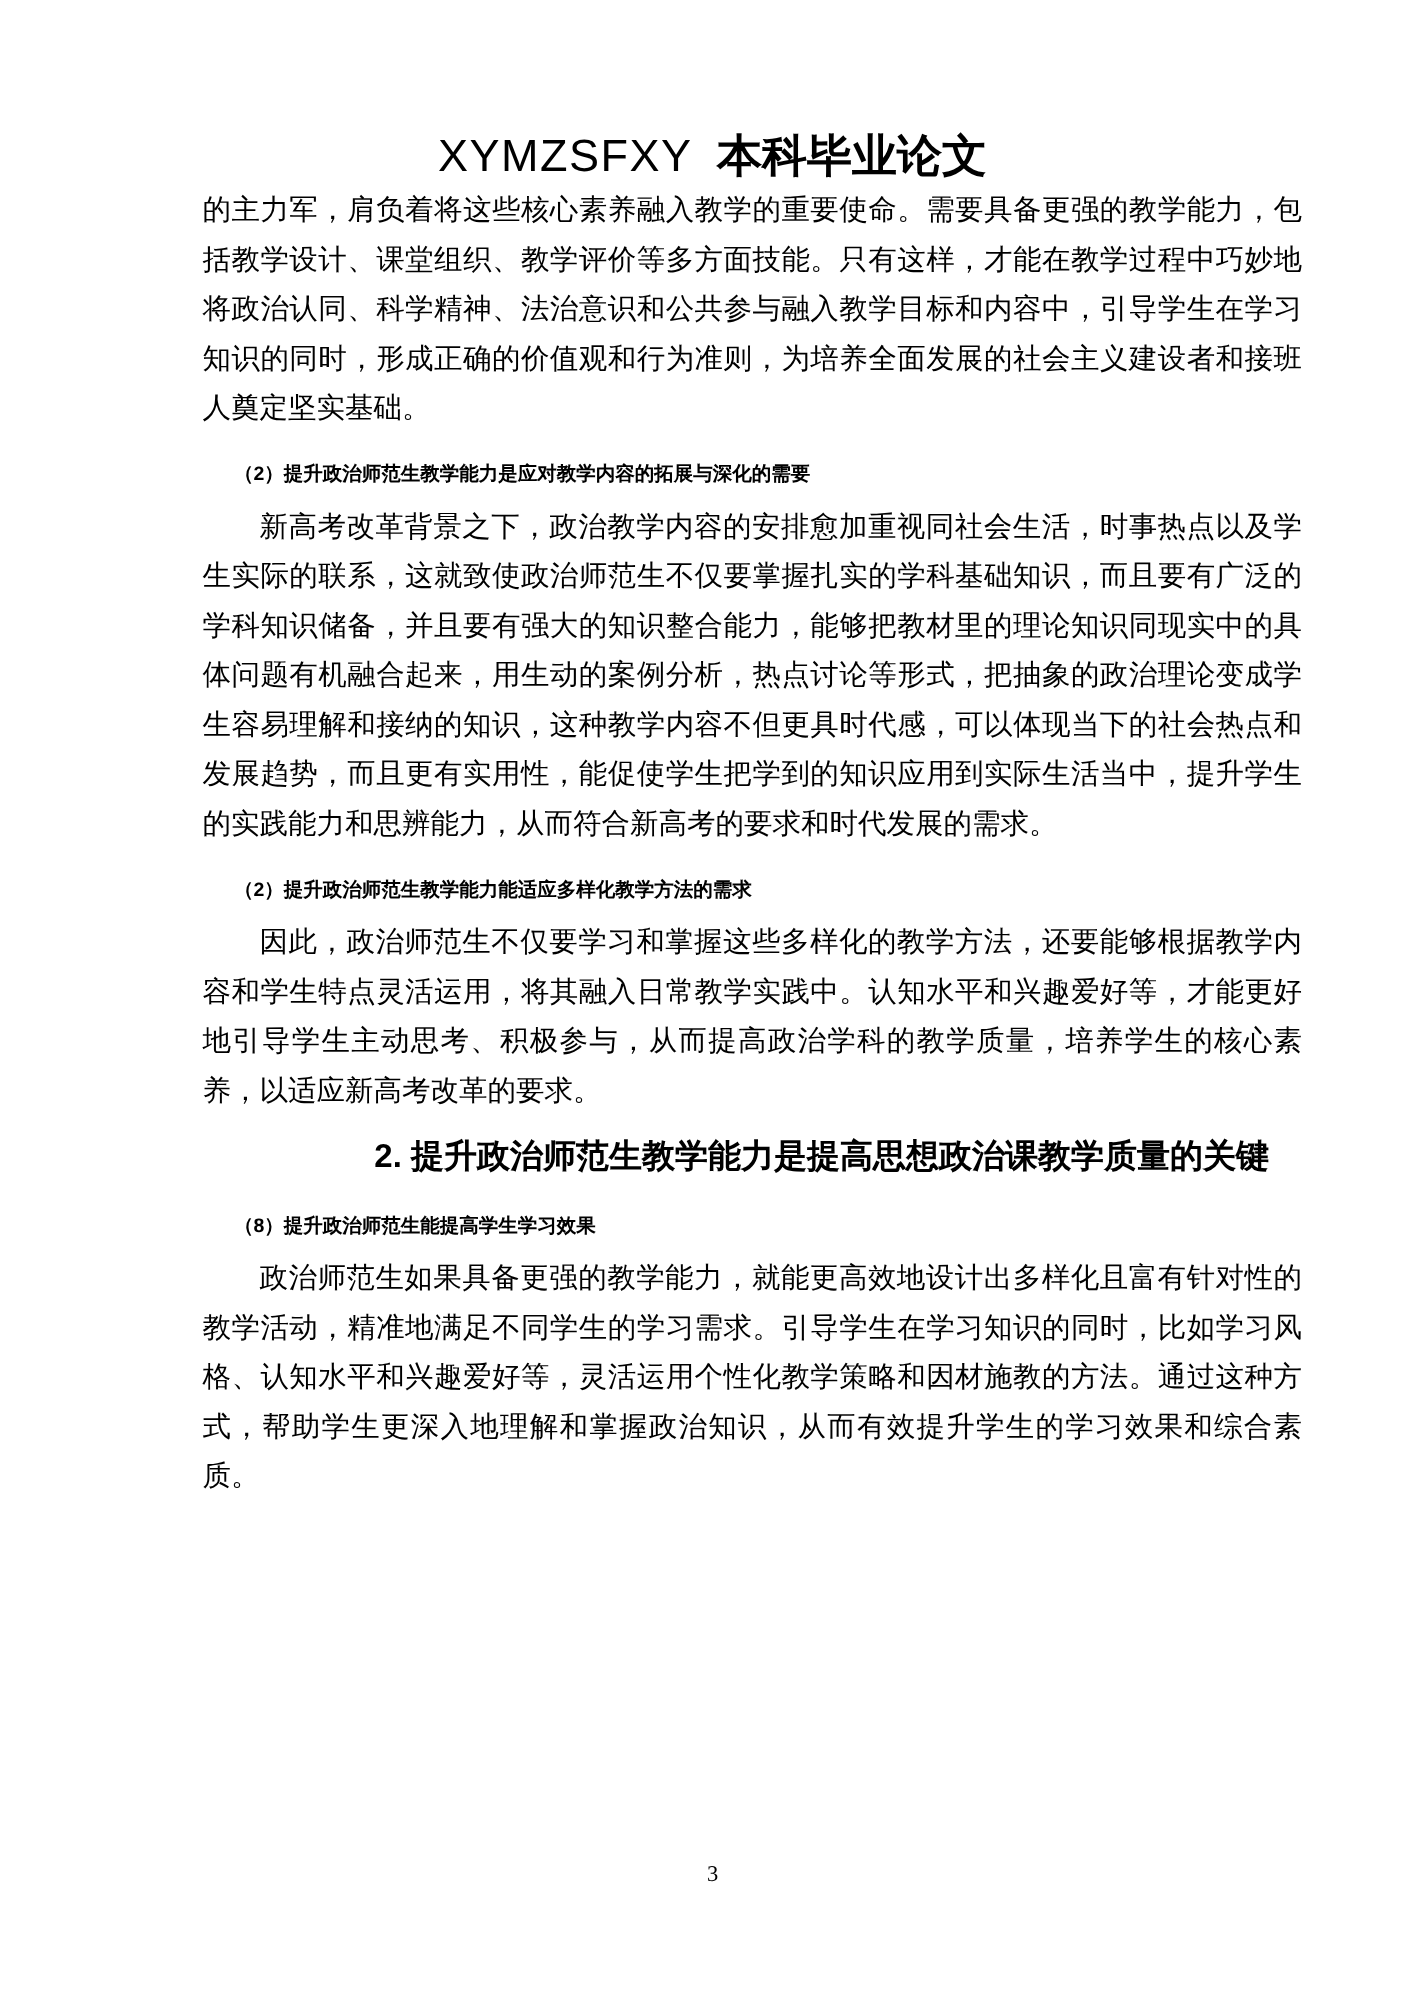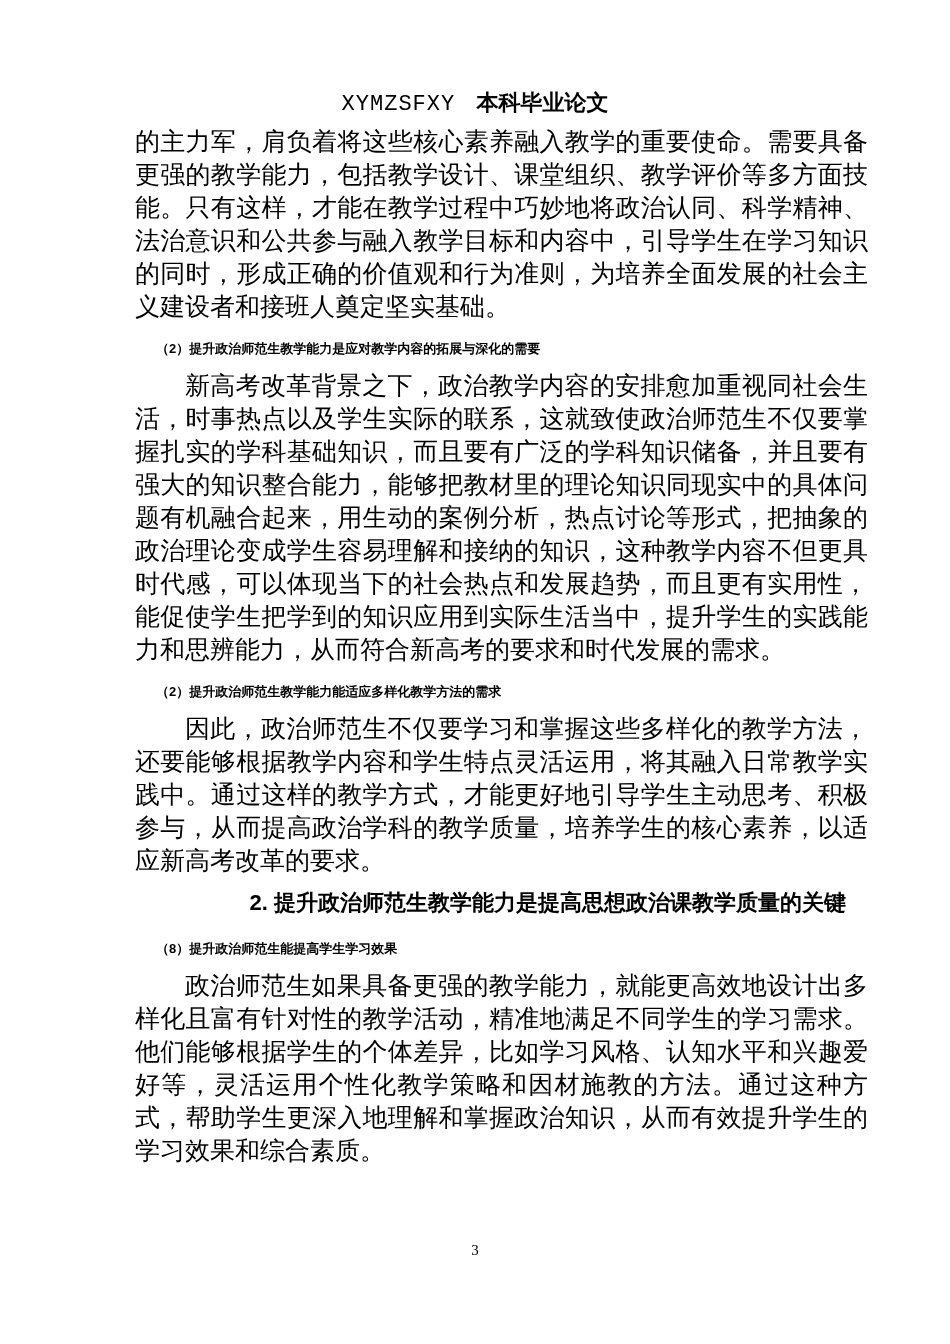--- a/index.html
+++ b/index.html
@@ -15,46 +15,46 @@
     color: #000000;
     font-family: "Liberation Serif", serif;
     overflow: hidden;
   }
   .doc-header {
     position: absolute;
     top: 90px;
     left: 0;
     width: 100%;
     text-align: center;
-    font-size: 22px;
+    font-size: 30px;
     line-height: 30px;
-    font-family: Liberation Mono, monospace;
+    font-family: Liberation Sans, sans-serif;
     white-space: nowrap;
   }
   .doc-header .latin {
     font-weight: normal;
     letter-spacing: 1px;
   }
   .doc-header .cn {
     font-weight: bold;
     margin-left: 8px;
   }
   .content {
     position: absolute;
     top: 125px;
     left: 135px;
     width: 733px;
   }
   .body-para {
     margin: 0;
-    font-size: 25px;
+    font-size: 19px;
     line-height: 33px;
     text-align: justify;
     text-justify: inter-ideograph;
-    font-family: Liberation Serif, serif;
+    font-family: Liberation Mono, monospace;
   }
   .indent {
     text-indent: 2em;
   }
   .num-heading {
     margin: 9px 0 4px 0;
     padding-left: 21px;
     font-family: "Liberation Sans", sans-serif;
     font-weight: bold;
     font-size: 13px;
@@ -96,25 +96,25 @@
 
     <p class="body-para">的主力军，肩负着将这些核心素养融入教学的重要使命。需要具备更强的教学能力，包括教学设计、课堂组织、教学评价等多方面技能。只有这样，才能在教学过程中巧妙地将政治认同、科学精神、法治意识和公共参与融入教学目标和内容中，引导学生在学习知识的同时，形成正确的价值观和行为准则，为培养全面发展的社会主义建设者和接班人奠定坚实基础。</p>
 
     <h3 class="num-heading">（2）提升政治师范生教学能力是应对教学内容的拓展与深化的需要</h3>
 
     <p class="body-para indent">新高考改革背景之下，政治教学内容的安排愈加重视同社会生活，时事热点以及学生实际的联系，这就致使政治师范生不仅要掌握扎实的学科基础知识，而且要有广泛的学科知识储备，并且要有强大的知识整合能力，能够把教材里的理论知识同现实中的具体问题有机融合起来，用生动的案例分析，热点讨论等形式，把抽象的政治理论变成学生容易理解和接纳的知识，这种教学内容不但更具时代感，可以体现当下的社会热点和发展趋势，而且更有实用性，能促使学生把学到的知识应用到实际生活当中，提升学生的实践能力和思辨能力，从而符合新高考的要求和时代发展的需求。</p>
 
     <h3 class="num-heading">（2）提升政治师范生教学能力能适应多样化教学方法的需求</h3>
 
 
-    <p class="body-para indent">因此，政治师范生不仅要学习和掌握这些多样化的教学方法，还要能够根据教学内容和学生特点灵活运用，将其融入日常教学实践中。通过这样的教学方式，才能更好地引导学生主动思考、积极参与，从而提高政治学科的教学质量，培养学生的核心素养，以适应新高考改革的要求。</p>
+    <p class="body-para indent">因此，政治师范生不仅要学习和掌握这些多样化的教学方法，还要能够根据教学内容和学生特点灵活运用，将其融入日常教学实践中。认知水平和兴趣爱好等，才能更好地引导学生主动思考、积极参与，从而提高政治学科的教学质量，培养学生的核心素养，以适应新高考改革的要求。</p>
 
     <h2 class="section-heading">2. 提升政治师范生教学能力是提高思想政治课教学质量的关键</h2>
 
     <h3 class="num-heading">（8）提升政治师范生能提高学生学习效果</h3>
 
-    <p class="body-para indent">政治师范生如果具备更强的教学能力，就能更高效地设计出多样化且富有针对性的教学活动，精准地满足不同学生的学习需求。他们能够根据学生的个体差异，比如学习风格、认知水平和兴趣爱好等，灵活运用个性化教学策略和因材施教的方法。通过这种方式，帮助学生更深入地理解和掌握政治知识，从而有效提升学生的学习效果和综合素质。</p>
+    <p class="body-para indent">政治师范生如果具备更强的教学能力，就能更高效地设计出多样化且富有针对性的教学活动，精准地满足不同学生的学习需求。引导学生在学习知识的同时，比如学习风格、认知水平和兴趣爱好等，灵活运用个性化教学策略和因材施教的方法。通过这种方式，帮助学生更深入地理解和掌握政治知识，从而有效提升学生的学习效果和综合素质。</p>
 
   </div>
 
   <div class="page-number">3</div>
 
 </div>
 
 </body></html>

